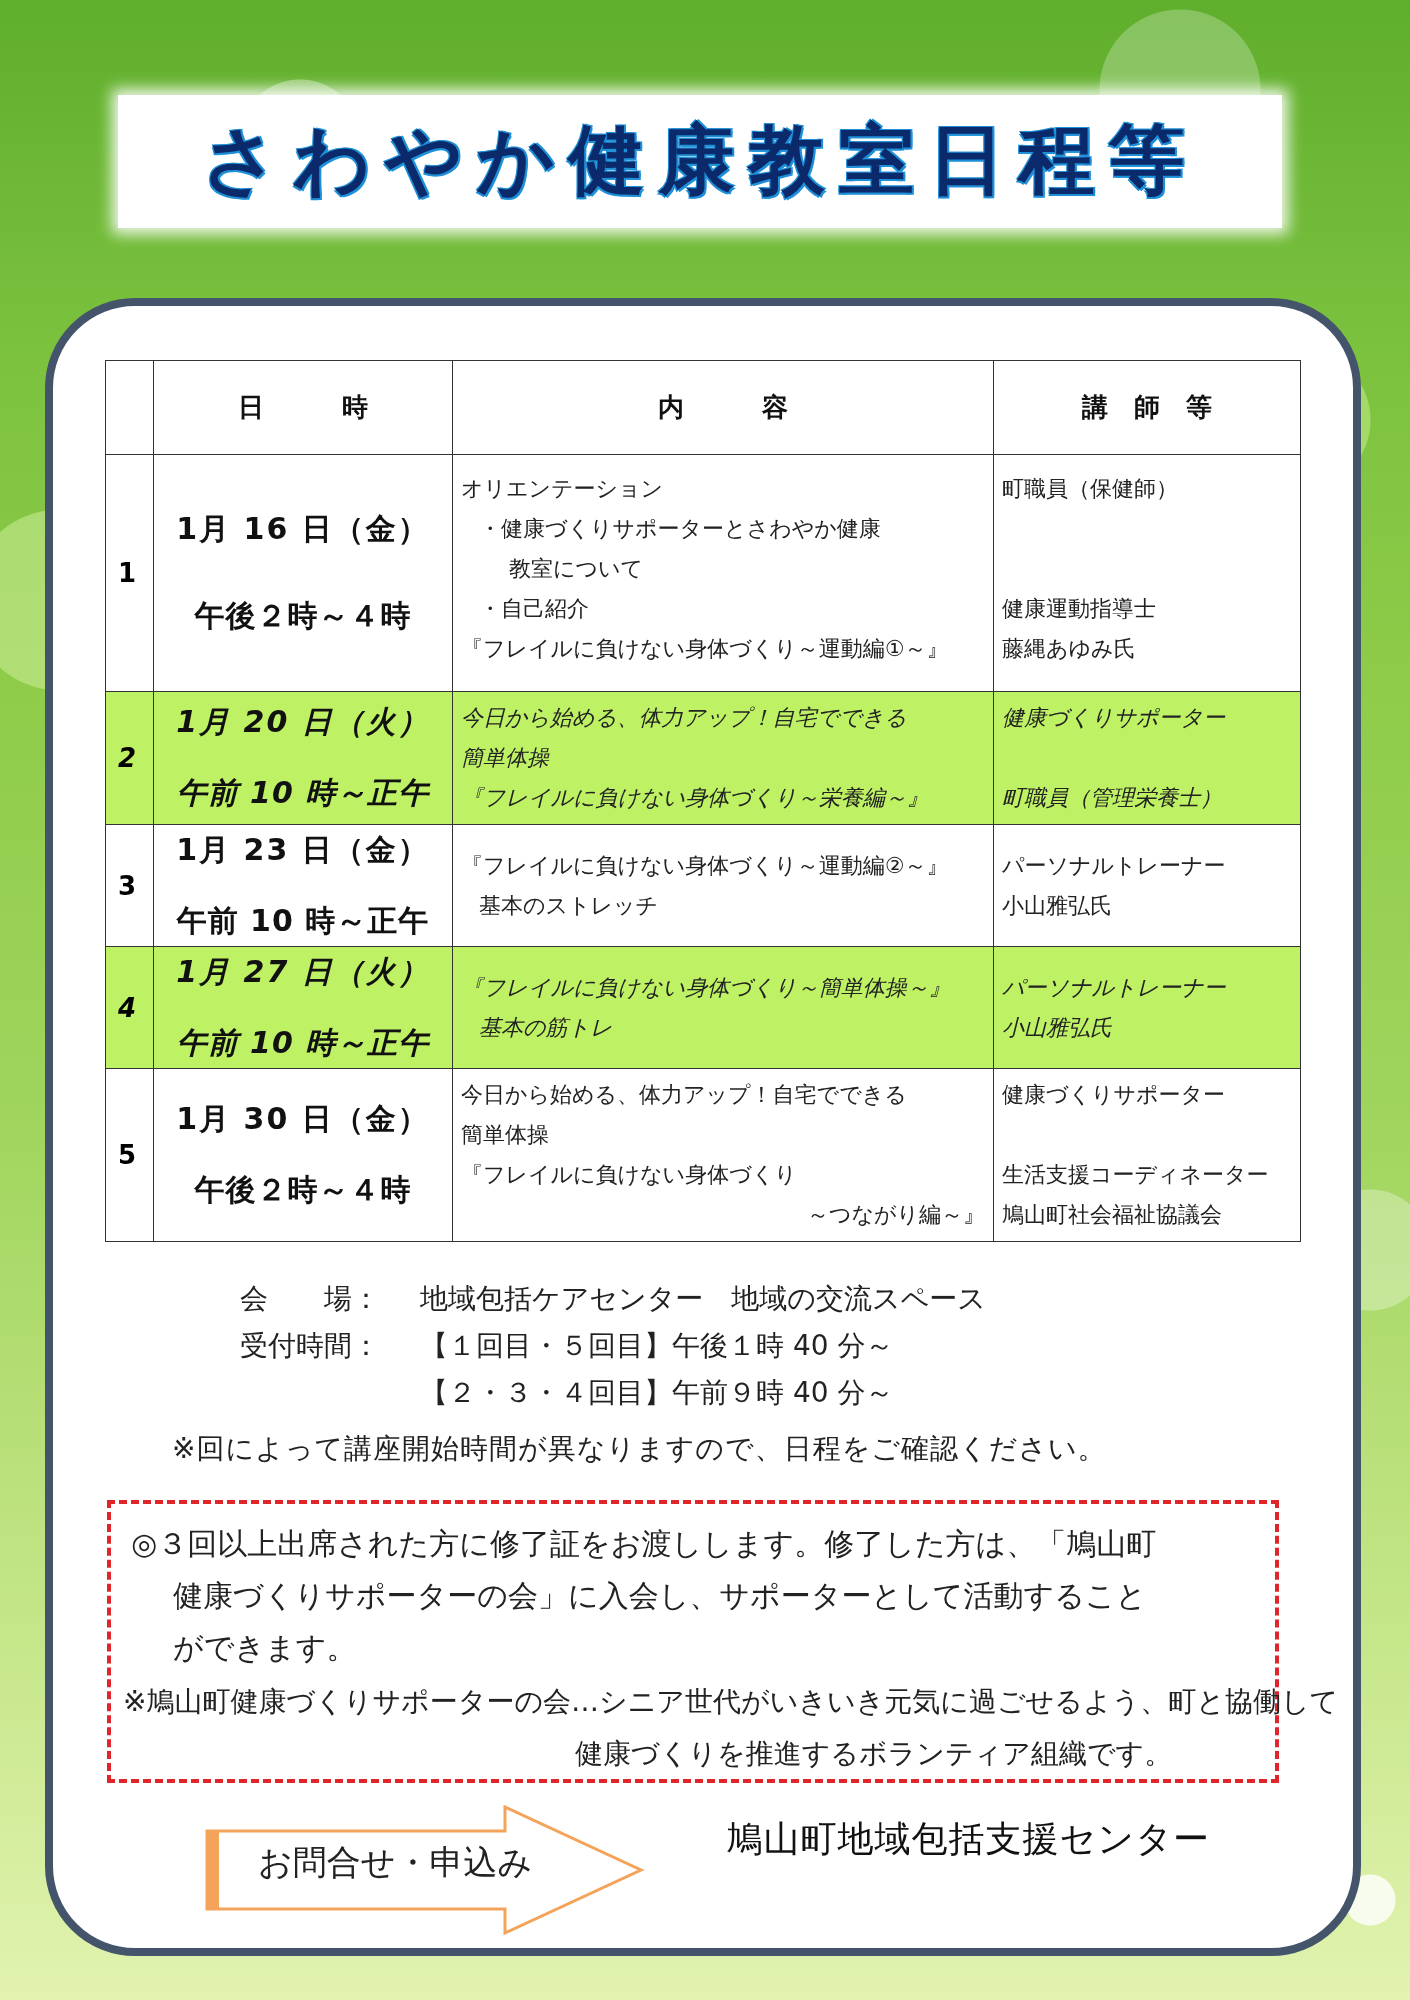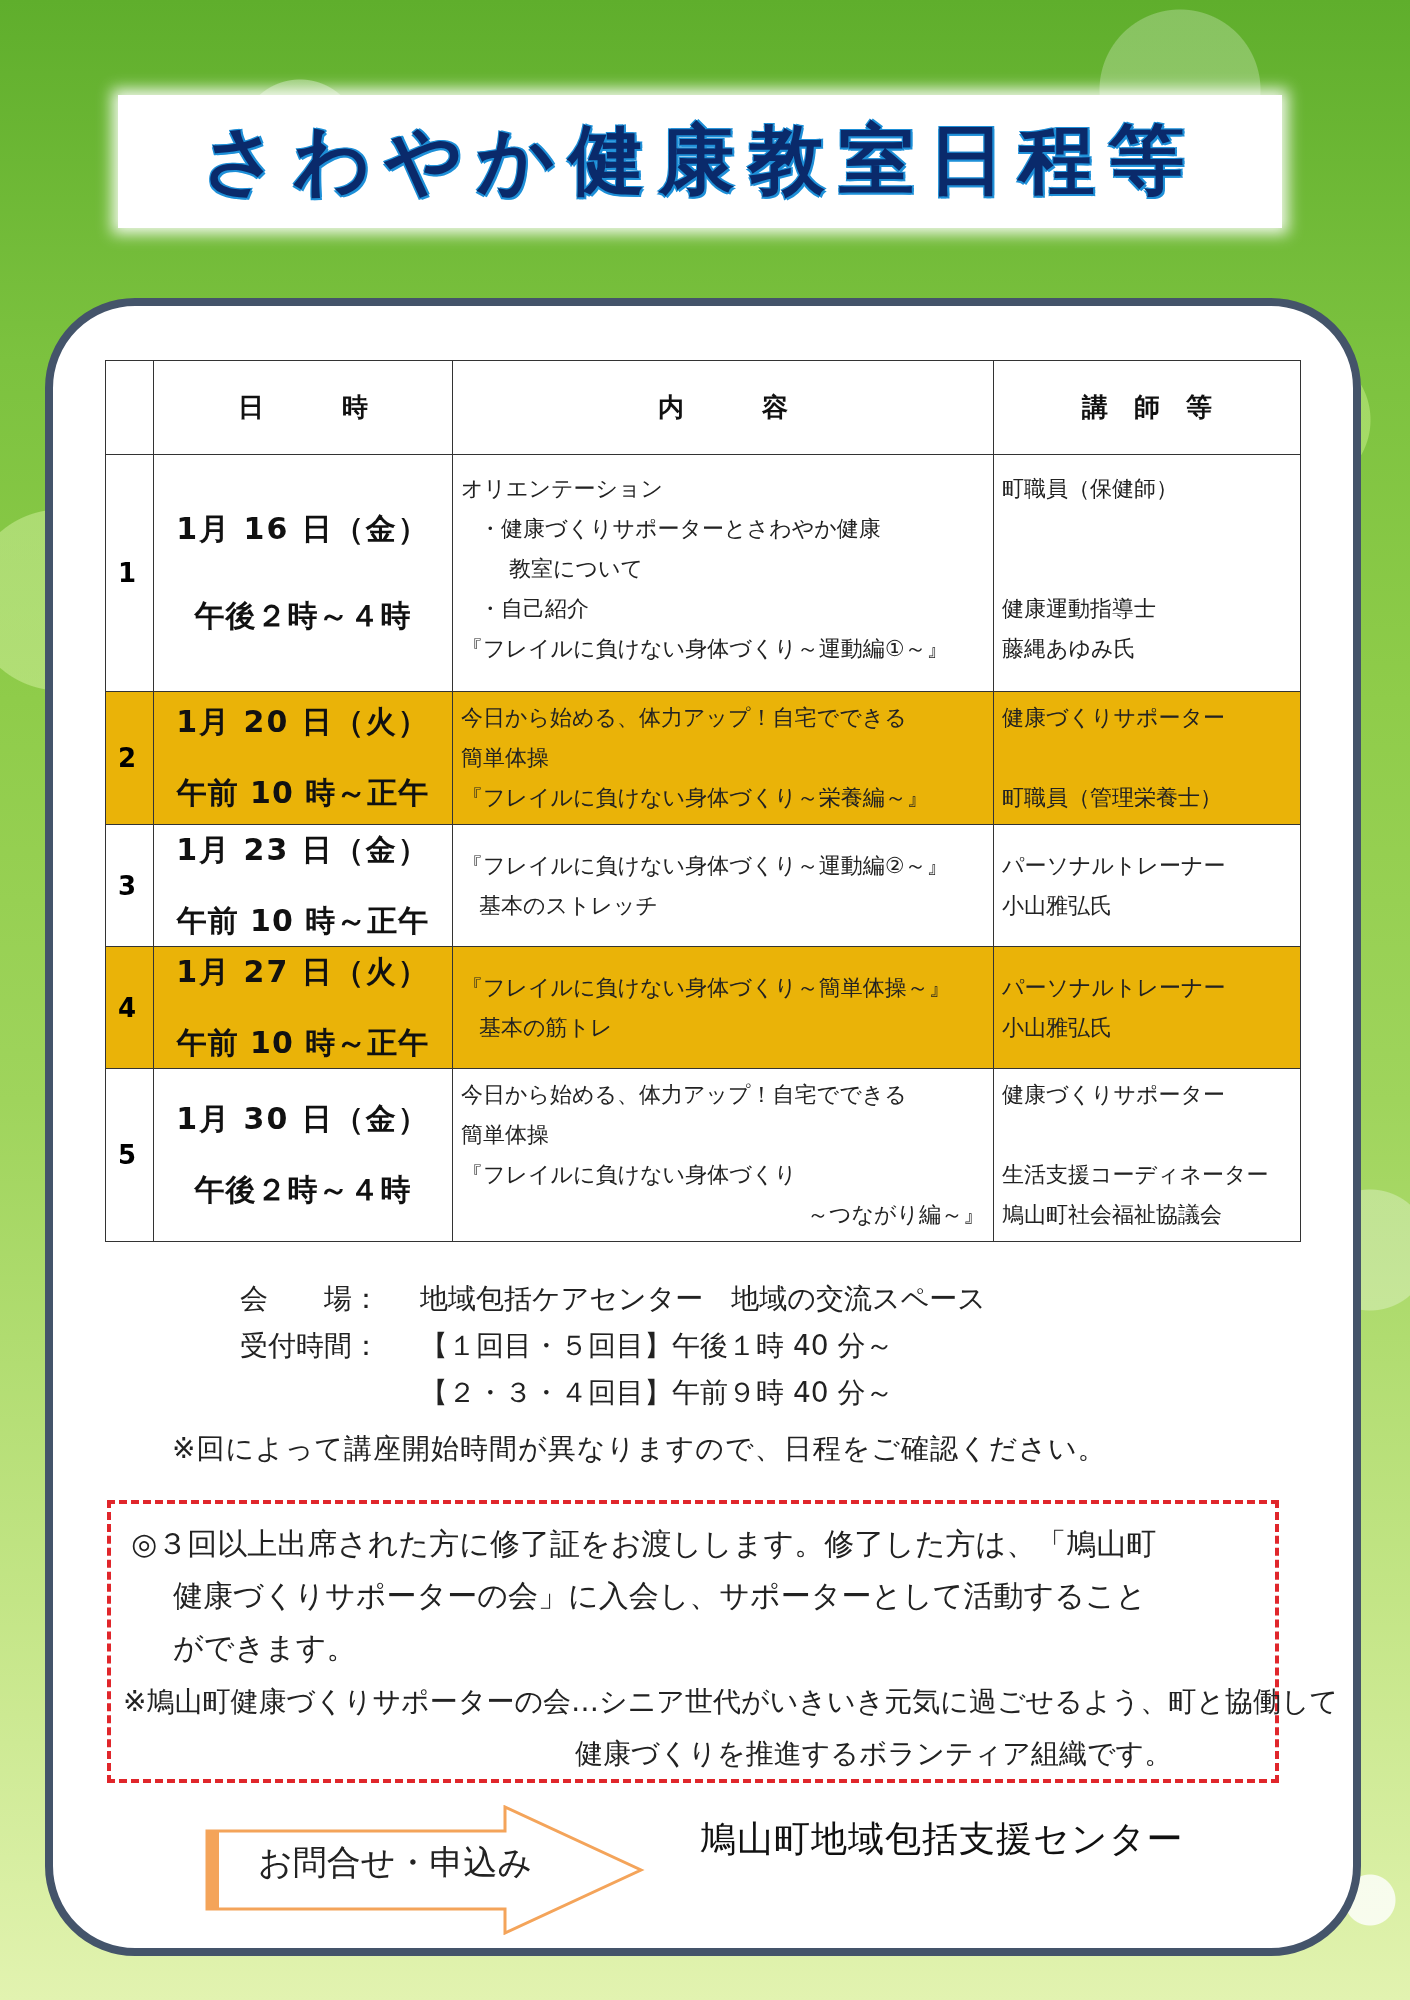--- a/index.html
+++ b/index.html
@@ -36,21 +36,21 @@
   table.schedule td, table.schedule th {
     border:1.5px solid #333; padding:0; vertical-align:middle;
   }
   table.schedule th {
     height:93px; font-size:26px; font-weight:bold; color:#111; text-align:center;
   }
   .col-no { width:48px; }
   .col-date { width:299px; }
   .col-content { width:541px; }
   .col-lecturer { width:307px; }
-  .row-shaded td { background:#eab308; }
+  .row-shaded td { background:#bef264;font-style:italic; }
   .no-cell { font-size:26px; font-weight:bold; text-align:left; padding-left:12px !important; }
   .date-cell { text-align:center; font-weight:bold; font-size:30px; color:#111; }
   .date-cell .date-line { display:block; letter-spacing:2px; }
   .date-cell .time-line { display:block; letter-spacing:1px; }
   .content-cell, .lect-cell { font-size:22px; color:#222; line-height:40px; padding:6px 8px !important; vertical-align:top !important; }
   .line { display:block; white-space:nowrap; }
   .indent1 { padding-left:18px; }
   .indent2 { padding-left:48px; }
   .right { text-align:right; }
   .blank { height:40px; }
@@ -73,21 +73,21 @@
   .dashed-box .main .l2, .dashed-box .main .l3 { padding-left:42px; }
   .dashed-box .sub {
     position:absolute; left:12px; top:172px; font-size:28px; color:#222; line-height:52px; white-space:nowrap;
   }
   .dashed-box .sub .l2 { padding-left:452px; }
   .arrow { position:absolute; left:205px; top:1805px; width:440px; height:130px; }
   .arrow-label {
     position:absolute; left:258px; top:1840px; font-size:34px; color:#222; white-space:nowrap;
   }
   .contact {
-    position:absolute; left:700px; top:1815px; color:#111; text-align:left; width:510px;
+    position:absolute; left:700px; top:1815px; color:#111; text-align:right; width:510px;
   }
   .contact .org { font-size:36px; letter-spacing:1px; white-space:nowrap; }
   .contact .tel { font-size:40px; white-space:nowrap; margin-top:4px; }
 </style>
 </head>
 <body>
 
 <div class="title-banner">
   <h1>さわやか健康教室日程等</h1>
 </div>

